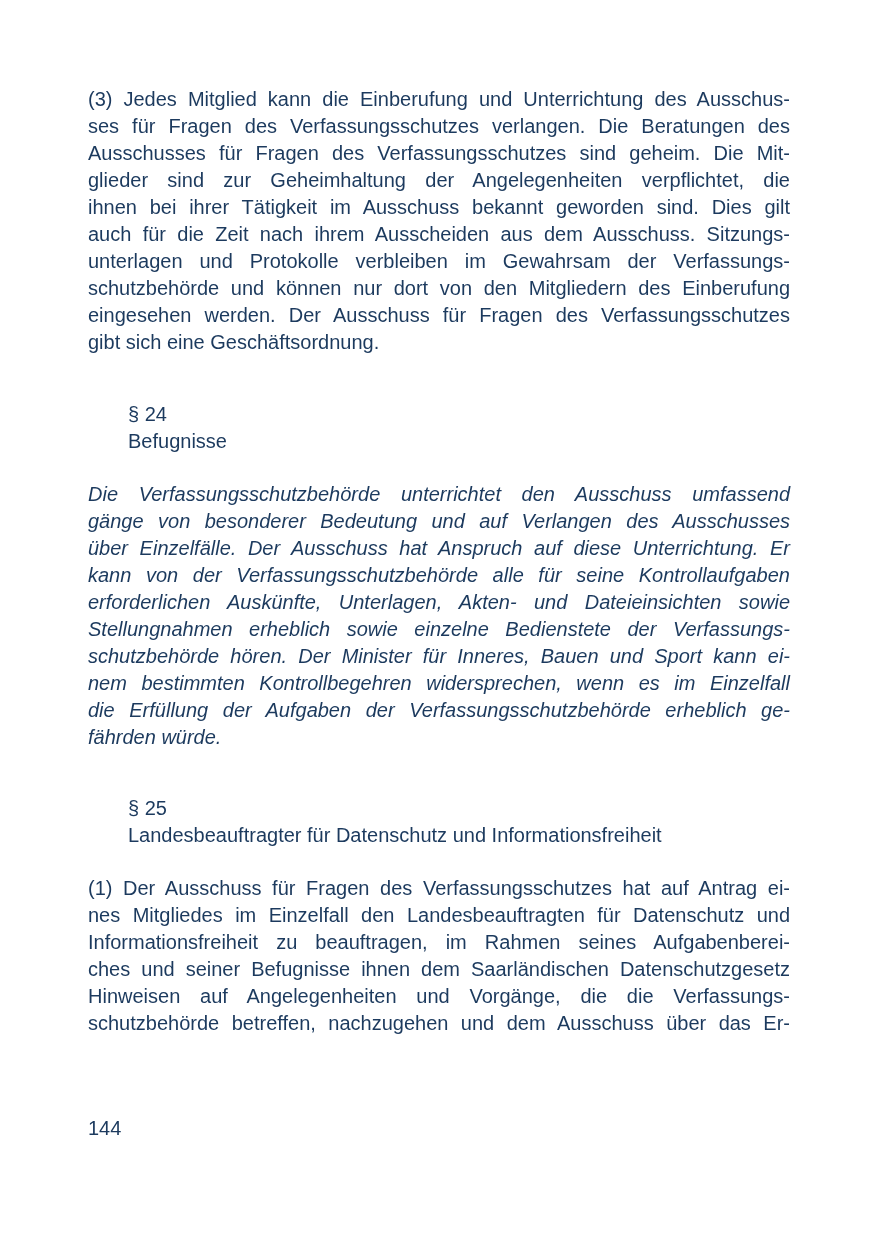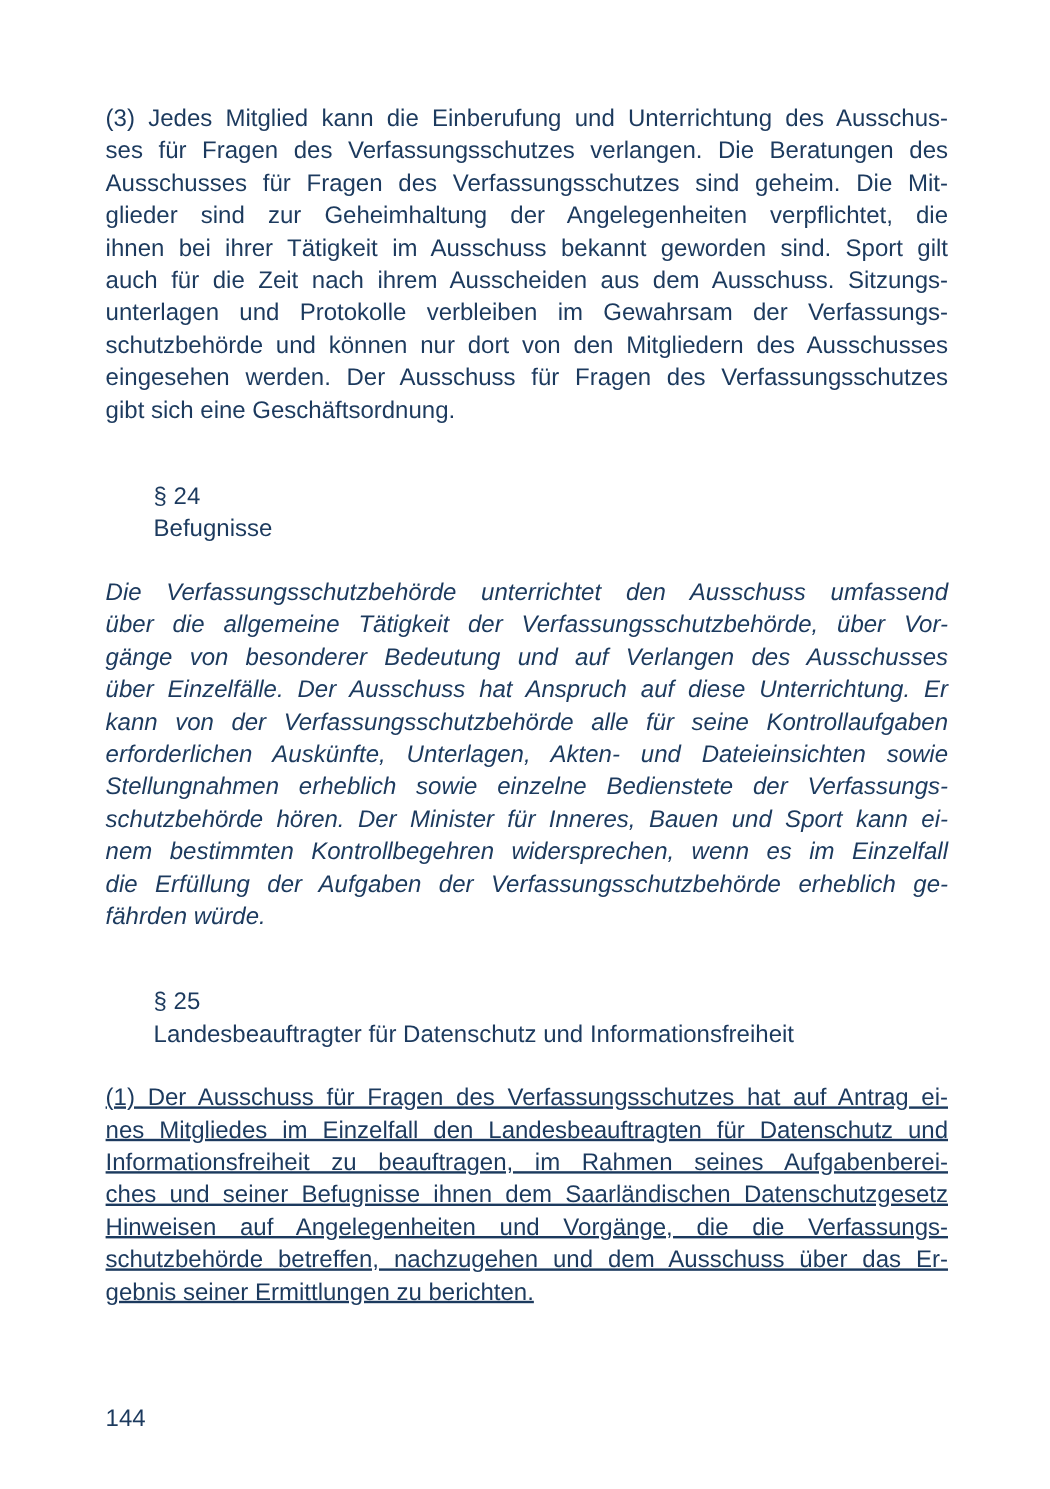--- a/index.html
+++ b/index.html
@@ -34,53 +34,52 @@
   }
   .heading {
     font-size: 20px;
     line-height: 27px;
     margin-left: 40px;
   }
   .para-3        { margin-top: 0; }
   .sec24-heading { margin-top: 45px; }
   .sec24-body    { margin-top: 26px; font-style: italic; }
   .sec25-heading { margin-top: 44px; }
-  .sec25-body    { margin-top: 26px; text-decoration: underline; }
+  .sec25-body    { margin-top: 26px; }
   .page-footer {
     margin-top: 78px;
     font-size: 20px;
     line-height: 27px;
   }
 </style>
 </head>
 <body>
 
 <div class="page">
 
   <div class="textblock para-3">
       <div class="tline">(3) Jedes Mitglied kann die Einberufung und Unterrichtung des Ausschus-</div>
       <div class="tline">ses für Fragen des Verfassungsschutzes verlangen. Die Beratungen des</div>
       <div class="tline">Ausschusses für Fragen des Verfassungsschutzes sind geheim. Die Mit-</div>
       <div class="tline">glieder sind zur Geheimhaltung der Angelegenheiten verpflichtet, die</div>
-      <div class="tline">ihnen bei ihrer Tätigkeit im Ausschuss bekannt geworden sind. Sport gilt</div>
+      <div class="tline">ihnen bei ihrer Tätigkeit im Ausschuss bekannt geworden sind. Dies gilt</div>
       <div class="tline">auch für die Zeit nach ihrem Ausscheiden aus dem Ausschuss. Sitzungs-</div>
       <div class="tline">unterlagen und Protokolle verbleiben im Gewahrsam der Verfassungs-</div>
-      <div class="tline">schutzbehörde und können nur dort von den Mitgliedern des Ausschusses</div>
+      <div class="tline">schutzbehörde und können nur dort von den Mitgliedern des Einberufung</div>
       <div class="tline">eingesehen werden. Der Ausschuss für Fragen des Verfassungsschutzes</div>
       <div class="tline last">gibt sich eine Geschäftsordnung.</div>
     </div>
 
   <div class="heading sec24-heading">
     <div>§ 24</div>
     <div>Befugnisse</div>
   </div>
 
   <div class="textblock sec24-body">
       <div class="tline">Die Verfassungsschutzbehörde unterrichtet den Ausschuss umfassend</div>
-      <div class="tline">über die allgemeine Tätigkeit der Verfassungsschutzbehörde, über Vor-</div>
       <div class="tline">gänge von besonderer Bedeutung und auf Verlangen des Ausschusses</div>
       <div class="tline">über Einzelfälle. Der Ausschuss hat Anspruch auf diese Unterrichtung. Er</div>
       <div class="tline">kann von der Verfassungsschutzbehörde alle für seine Kontrollaufgaben</div>
       <div class="tline">erforderlichen Auskünfte, Unterlagen, Akten- und Dateieinsichten sowie</div>
       <div class="tline">Stellungnahmen erheblich sowie einzelne Bedienstete der Verfassungs-</div>
       <div class="tline">schutzbehörde hören. Der Minister für Inneres, Bauen und Sport kann ei-</div>
       <div class="tline">nem bestimmten Kontrollbegehren widersprechen, wenn es im Einzelfall</div>
       <div class="tline">die Erfüllung der Aufgaben der Verfassungsschutzbehörde erheblich ge-</div>
       <div class="tline last">fährden würde.</div>
     </div>
@@ -90,20 +89,19 @@
     <div>Landesbeauftragter für Datenschutz und Informationsfreiheit</div>
   </div>
 
   <div class="textblock sec25-body">
       <div class="tline">(1) Der Ausschuss für Fragen des Verfassungsschutzes hat auf Antrag ei-</div>
       <div class="tline">nes Mitgliedes im Einzelfall den Landesbeauftragten für Datenschutz und</div>
       <div class="tline">Informationsfreiheit zu beauftragen, im Rahmen seines Aufgabenberei-</div>
       <div class="tline">ches und seiner Befugnisse ihnen dem Saarländischen Datenschutzgesetz</div>
       <div class="tline">Hinweisen auf Angelegenheiten und Vorgänge, die die Verfassungs-</div>
       <div class="tline">schutzbehörde betreffen, nachzugehen und dem Ausschuss über das Er-</div>
-      <div class="tline last">gebnis seiner Ermittlungen zu berichten.</div>
     </div>
 
   <div class="page-footer">
     <span>144</span>
   </div>
 
 </div>
 
 </body></html>

